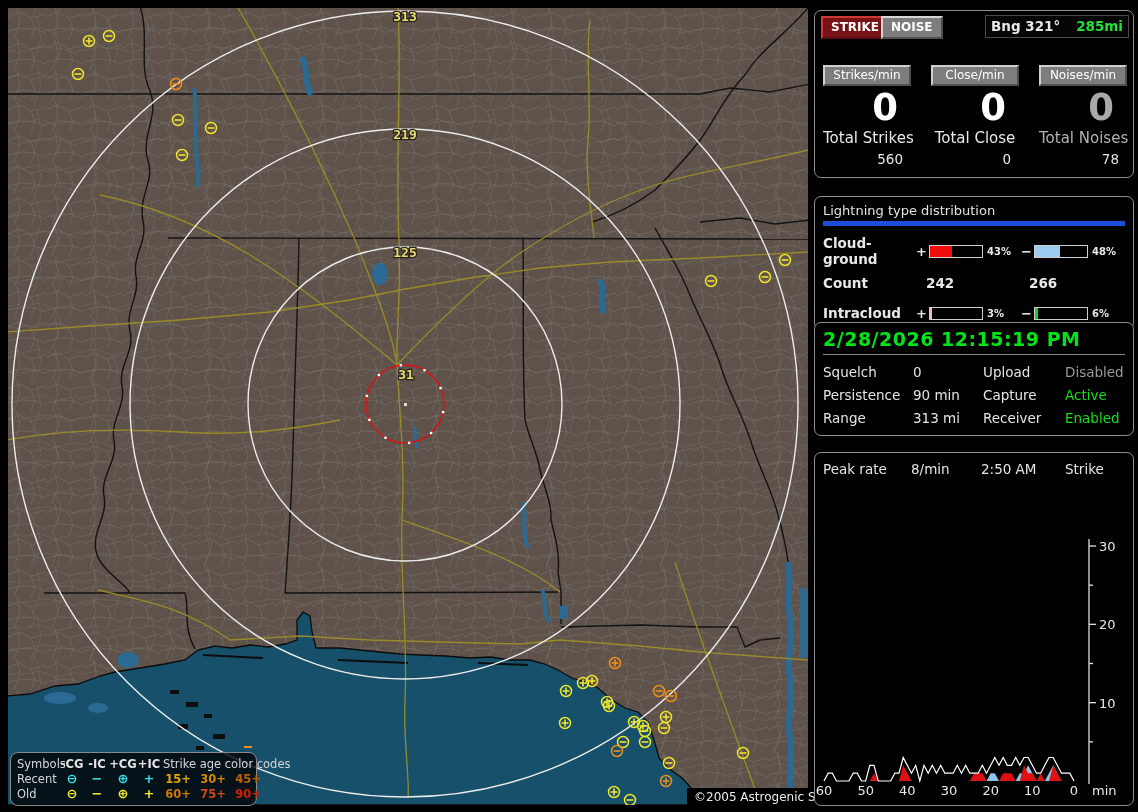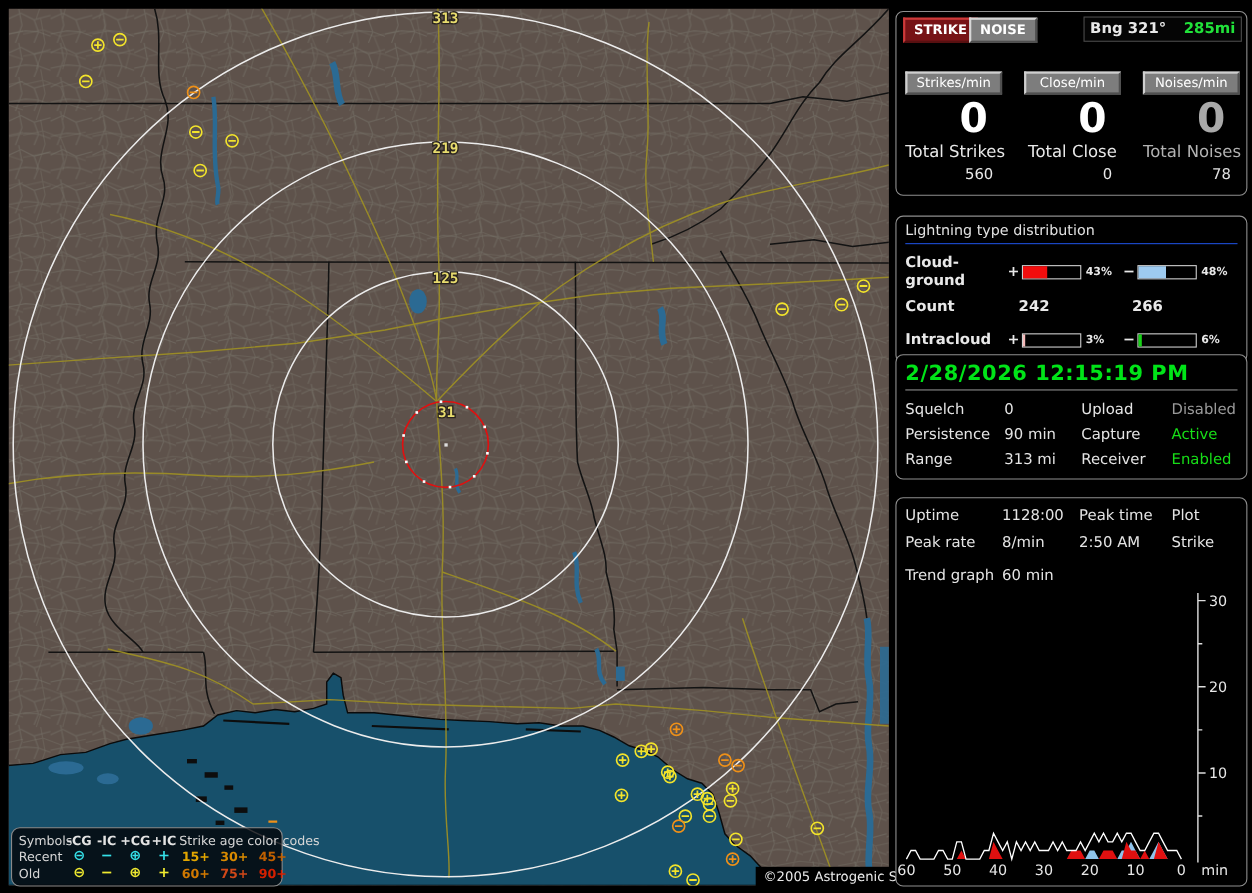--- a/index.html
+++ b/index.html
@@ -41,21 +41,21 @@
     padding:1px 0 2px;font-weight:normal;}
   .bigzero{font-size:37px;font-weight:bold;color:#fff;text-align:right;padding-right:13px;
     line-height:1.0;margin-top:3px;}
   .c3 .bigzero{color:#a9a9a9;}
   .tlabel{margin-top:3px;text-align:center;font-size:15px;white-space:nowrap;}
   .c3 .tlabel{color:#b2b2b2;}
   .tval{text-align:right;padding-right:8px;font-size:13.5px;margin-top:4px;}
   .c3 .tval{color:#e0e0e0;}
   
   .box2-in{padding:6px 8px;}
-  .dist-title{color:#e2e2e2;font-size:13px;border-bottom:1px solid #1d4ed8;padding-bottom:3px;margin-bottom:9px;}
+  .dist-title{color:#e2e2e2;font-size:13px;border-bottom:5px solid #1d4ed8;padding-bottom:3px;margin-bottom:9px;}
   .drow{display:grid;grid-template-columns:93px 13px 54px 38px 13px 54px 40px;align-items:center;height:16px;}
   .drow .dlabel{font-weight:bold;font-size:13.5px;}
   .drow .sign{font-weight:bold;text-align:left;}
   .bar{width:52px;height:11px;border:1px solid #cfcfcf;background:#000;position:relative;}
   .bar .fill{position:absolute;left:0;top:0;bottom:0;}
   .drow .pct{font-weight:bold;font-size:10px;padding-left:4px;}
   .crow{display:grid;grid-template-columns:95px 103px auto;height:16px;margin-top:24px;font-weight:bold;font-size:13.5px;}
   .crow div:nth-child(2),.crow div:nth-child(3){padding-left:8px;}
   .gap14{height:14px;}
   
@@ -469,34 +469,24 @@
         <div>313 mi</div>
         <div>Receiver</div>
         <div class="green">Enabled</div>
       </div>
     </div>
   </div>
 
   <div class="pbox box4">
     <div class="box4-in">
       <div class="urow">
-        <div>Uptime</div>
-        <div>1128:00</div>
-        <div>Peak time</div>
-        <div>Plot</div>
-      </div>
-      <div class="urow">
         <div>Peak rate</div>
         <div>8/min</div>
         <div>2:50 AM</div>
         <div>Strike</div>
-      </div>
-      <div class="trow">
-        <div>Trend graph</div>
-        <div>60 min</div>
       </div>
     </div>
     <svg id="trend-svg" class="chart-svg" width="318" height="352" viewBox="0 0 318 352">
         <line x1="274" y1="86" x2="274" y2="331" stroke="#dddddd" stroke-width="1.3"></line>
         <line x1="274" y1="288.8335" x2="278" y2="288.8335" stroke="#dddddd" stroke-width="1.3"></line>
         <line x1="274" y1="249.667" x2="281" y2="249.667" stroke="#dddddd" stroke-width="1.3"></line>
         <text x="284" y="254.667" fill="#e8e8e8" font-size="13">10</text>
         <line x1="274" y1="210.5005" x2="278" y2="210.5005" stroke="#dddddd" stroke-width="1.3"></line>
         <line x1="274" y1="171.334" x2="281" y2="171.334" stroke="#dddddd" stroke-width="1.3"></line>
         <text x="284" y="176.334" fill="#e8e8e8" font-size="13">20</text>

